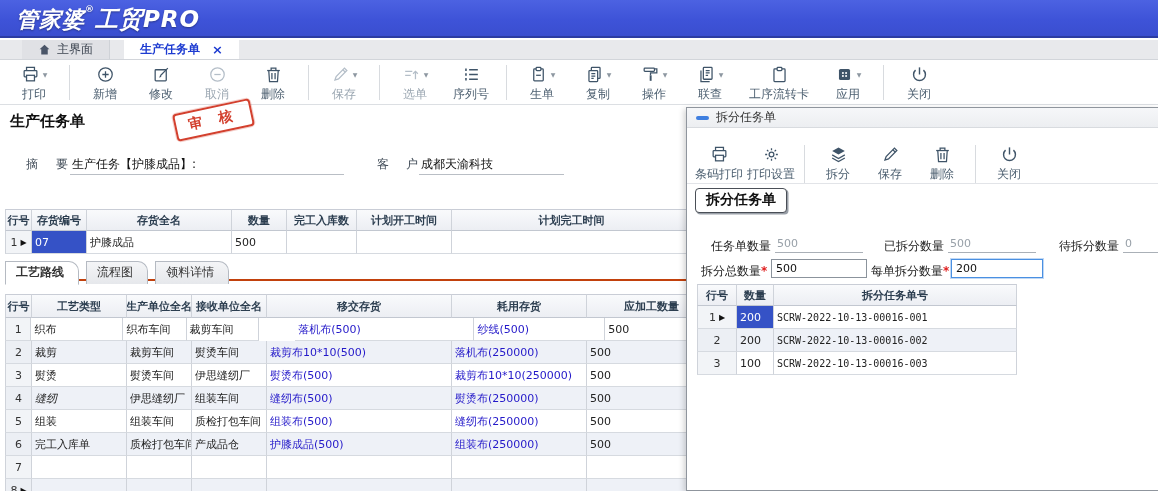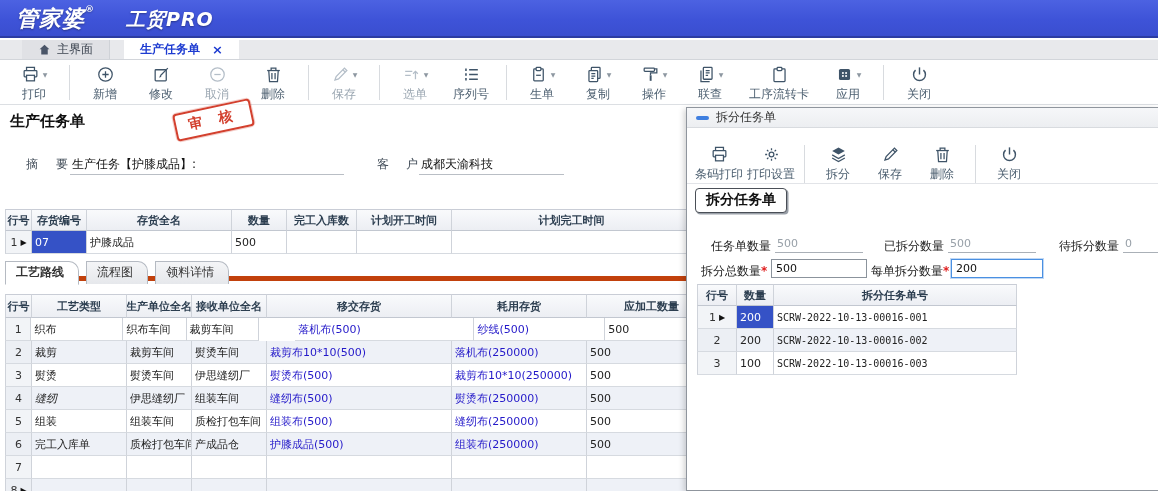--- a/index.html
+++ b/index.html
@@ -6,21 +6,21 @@
   body { font-family:"DejaVu Sans","Liberation Sans",sans-serif; background:#fff; }
   .screen { position:relative; width:1158px; height:491px; overflow:hidden; background:#fff; }
 
   
   .app-header { position:absolute; left:0; top:0; width:1158px; height:38px;
     background:linear-gradient(#4c62e2 0%, #3e53d8 55%, #3a4ecf 100%);
     border-bottom:2px solid #2c3ca2; }
   .logo { position:absolute; left:16px; top:4px; color:#fff; font-size:22px; font-weight:bold; font-style:italic;
     text-shadow:0 1px 2px rgba(0,0,0,.35); letter-spacing:1px; }
   .logo .reg { font-size:9px; vertical-align:top; font-style:normal; }
-  .logo .suite { font-size:19px;margin-left:31px; }
+  .logo .suite { font-size:23px; }
 
   
   .tabbar { position:absolute; left:0; top:40px; width:1158px; height:20px; background:#e8e9ec;
     border-bottom:1px solid #d2d5da; display:flex; align-items:stretch; }
   .tab { display:flex; align-items:center; gap:6px; padding:0 16px; font-size:12px; color:#3c4450; }
   .tab.home { margin-left:22px; background:#e0e1e5; border-right:1px solid #cfd2d7; }
   .tab.active { background:#fff; color:#1d3bd1; font-weight:bold; margin-left:14px; }
   .tab .home-ic { width:13px; height:13px; color:#4a5568; }
   .tab .close { color:#1d3bd1; font-weight:bold; font-size:13px; margin-left:6px; }
 
@@ -59,21 +59,21 @@
   .td { height:23px; background:#fff; }
   .tr .th:first-child, .tr .td:first-child { border-left:1px solid #cfd3da; }
   .tr.alt .td { background:#eef1f7; }
   .td.rowno { justify-content:center; gap:3px; background:#f2f4f7; color:#333; }
   .tr.alt .td.rowno { background:#eceff4; }
   .marker { font-size:8px; color:#111; }
   .td.sel { background:#3552c6 !important; color:#fff; }
   .td.link { color:#2318c9; }
 
   
-  .dtabs { position:absolute; left:5px; top:260px; width:681px; height:21px; border-bottom:5px solid #c2410c; }
+  .dtabs { position:absolute; left:5px; top:260px; width:681px; height:21px; border-bottom:2px solid #c2410c; }
   .dtab { display:inline-block; font-size:12px; color:#333; padding:2px 14px 3px 10px;
     border:1px solid #b5bac2; border-bottom:none; background:linear-gradient(#f4f5f7,#e6e8ec);
     border-radius:0 10px 0 0; margin-right:2px; position:relative; top:1px; }
   .dtab.active { background:#fff; font-weight:bold; border-bottom:1px solid #fff; }
 
   
   .dialog { position:absolute; left:686px; top:107px; width:472px; height:384px; background:#fff;
     border:1px solid #8f959d; border-right:none; box-shadow:-2px 2px 6px rgba(0,0,0,.18); overflow:hidden; }
   .dlg-titlebar { height:20px; background:linear-gradient(#f6f7f9,#eceef1); border-bottom:1px solid #d8dbdf;
     display:flex; align-items:center; gap:7px; padding-left:9px; font-size:12px; color:#333; }

